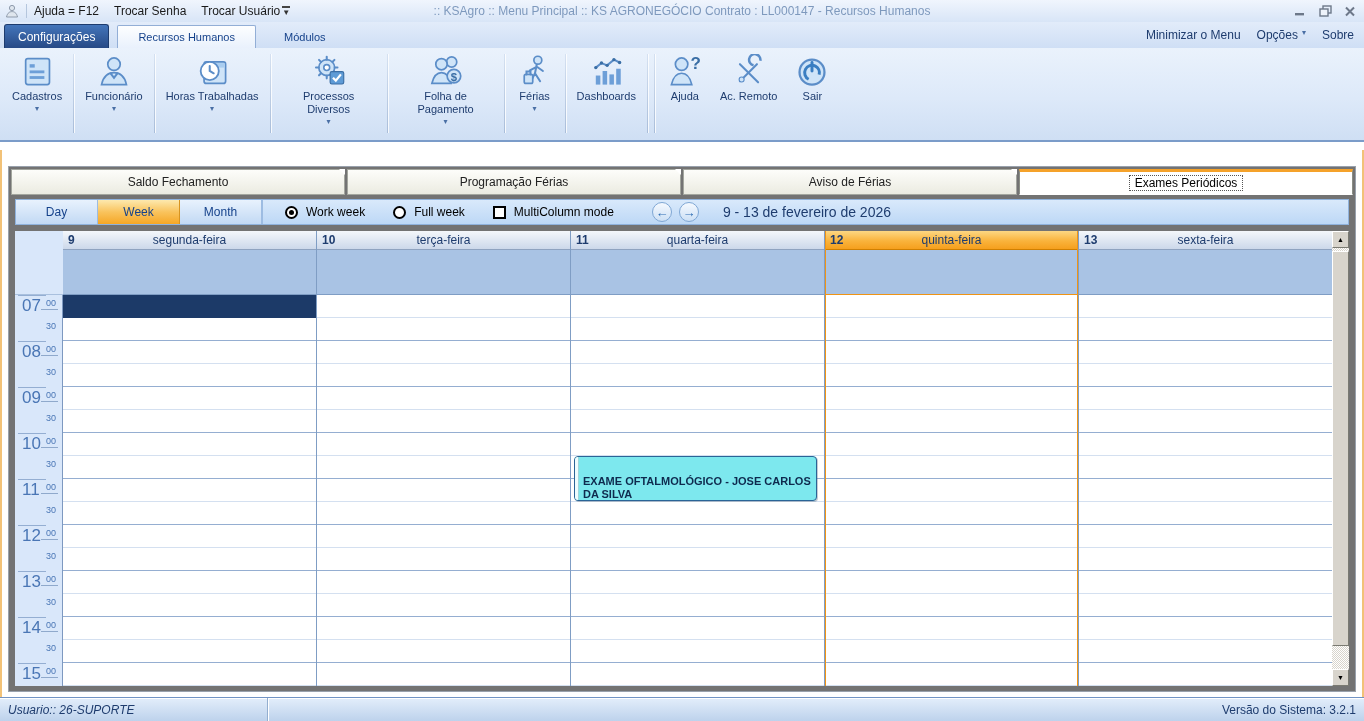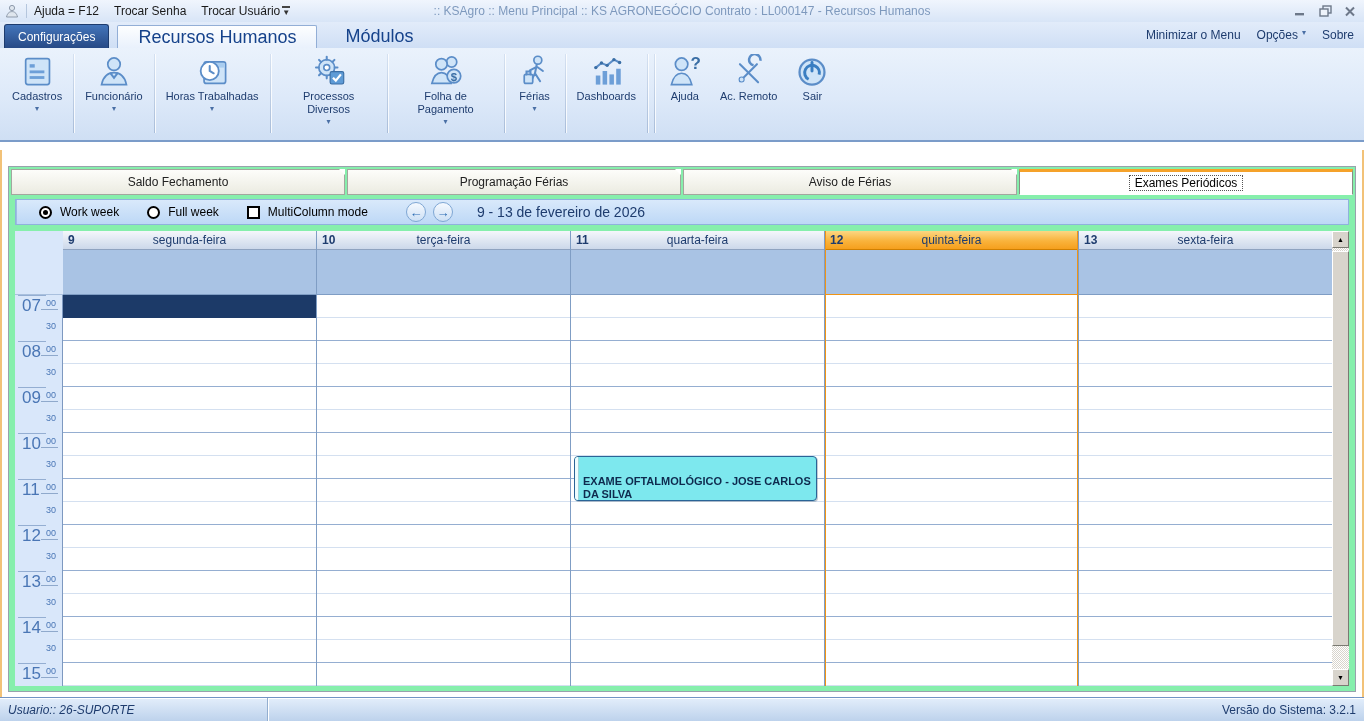--- a/index.html
+++ b/index.html
@@ -20,21 +20,21 @@
   .win-controls { margin-left:auto; display:flex; gap:7px; z-index:2; align-items:center; }
   .winbtn { width:18px; height:14px; display:flex; align-items:center; justify-content:center; }
 
   
   .menubar { position:absolute; left:0; top:22px; right:0; height:26px;
     background:linear-gradient(#e2ecfa,#cfdff5); display:flex; align-items:flex-end; padding:0 2px; }
   .app-btn { height:24px; padding:0 13px; background:linear-gradient(#4475ba,#274a86);
     color:#fff; border-radius:3px 3px 0 0; border:1px solid #1e3c6e; border-bottom:none;
     font-size:12px; display:flex; align-items:center; margin-left:2px; }
   .rtabs { display:flex; align-items:flex-end; height:100%; }
-  .rtab { height:23px; padding:0 20px; font-size:18px; color:#15428b; display:flex; align-items:center; margin-left:8px; }
+  .rtab { height:23px; padding:0 20px; font-size:11px; color:#15428b; display:flex; align-items:center; margin-left:8px; }
   .rtab.active { background:linear-gradient(#fdfeff,#e9f1fc); border:1px solid #92aed6; border-bottom:none; border-radius:2px 2px 0 0; }
   .mb-right { margin-left:auto; display:flex; align-items:center; gap:16px; font-size:12px; color:#1e3c6e; padding:0 8px; height:100%; }
   .mb-item { display:flex; align-items:flex-start; gap:4px; }
   .dd-small { font-size:8px; color:#4a6fa5; }
 
   
   .ribbon { position:absolute; left:0; top:48px; right:0; height:94px;
     background:linear-gradient(#eaf2fc 0%,#dde9f9 55%,#cfdff4 100%);
     border-bottom:2px solid #7b9cc9; display:flex; align-items:stretch; padding:3px 2px 4px 4px; }
   .rgroup { display:flex; }
@@ -47,21 +47,21 @@
   .rsep { width:1px; background:linear-gradient(#d5e1f1,#a9bdd9); margin:3px 3px; box-shadow:1px 0 0 rgba(255,255,255,.8); }
   .ic-f { fill:#cfe4f8; stroke:#5b8dc8; stroke-width:1.5; }
   .ic-s { fill:#6d9fd8; }
   .ic-ln { stroke:#5b8dc8; fill:none; stroke-width:1.8; stroke-linecap:round; }
 
   
   .frame-edge { position:absolute; top:150px; bottom:24px; width:2px; background:#f2c278; }
   .frame-edge.left { left:0; } .frame-edge.right { right:0; }
 
   
-  .panel { position:absolute; left:8px; right:8px; top:166px; bottom:29px; background:#86efac; border:1px solid #99a1ac; }
+  .panel { position:absolute; left:8px; right:8px; top:166px; bottom:29px; background:#737373; border:1px solid #99a1ac; }
   .doc-tabs { position:absolute; left:2px; right:2px; top:2px; height:26px; display:flex; gap:2px; z-index:2; }
   .dtab { flex:1; position:relative; border:1px solid #a3a69e; background:linear-gradient(#fdfdfa,#ebebe1);
     display:flex; align-items:center; justify-content:center; font-size:12px; color:#222; }
   .dtab::after { content:""; position:absolute; top:-1px; right:-1px; width:0; height:0;
     border-top:6px solid #fff; border-left:6px solid transparent; }
   .dtab.active { background:#fff; border:1px solid #8a8d85; border-top:3px solid var(--accent-orange,#f5a22a);
     border-bottom:1px solid #fff; font-weight:normal; color:#000; }
   .dtab.active::after { display:none; }
   .dtab.active .dtab-label { outline:1px dotted #555; padding:0 5px; }
 
@@ -353,20 +353,25 @@
         </div>
         <div class="dtab">
           <span class="dtab-label">Aviso de Férias</span>
         </div>
         <div class="dtab active">
           <span class="dtab-label">Exames Periódicos</span>
         </div>
       </div>
 
     <div class="cal-toolbar">
+      <div class="views" id="views">
+          <div class="vbtn">Day</div>
+          <div class="vbtn active">Week</div>
+          <div class="vbtn">Month</div>
+        </div>
       <div class="tsep"></div>
       <div id="opts" style="display:flex;">
           <div class="opt">
             <span class="radio checked"></span>
             <span>Work week</span>
           </div>
           <div class="opt">
             <span class="radio"></span>
             <span>Full week</span>
           </div>

